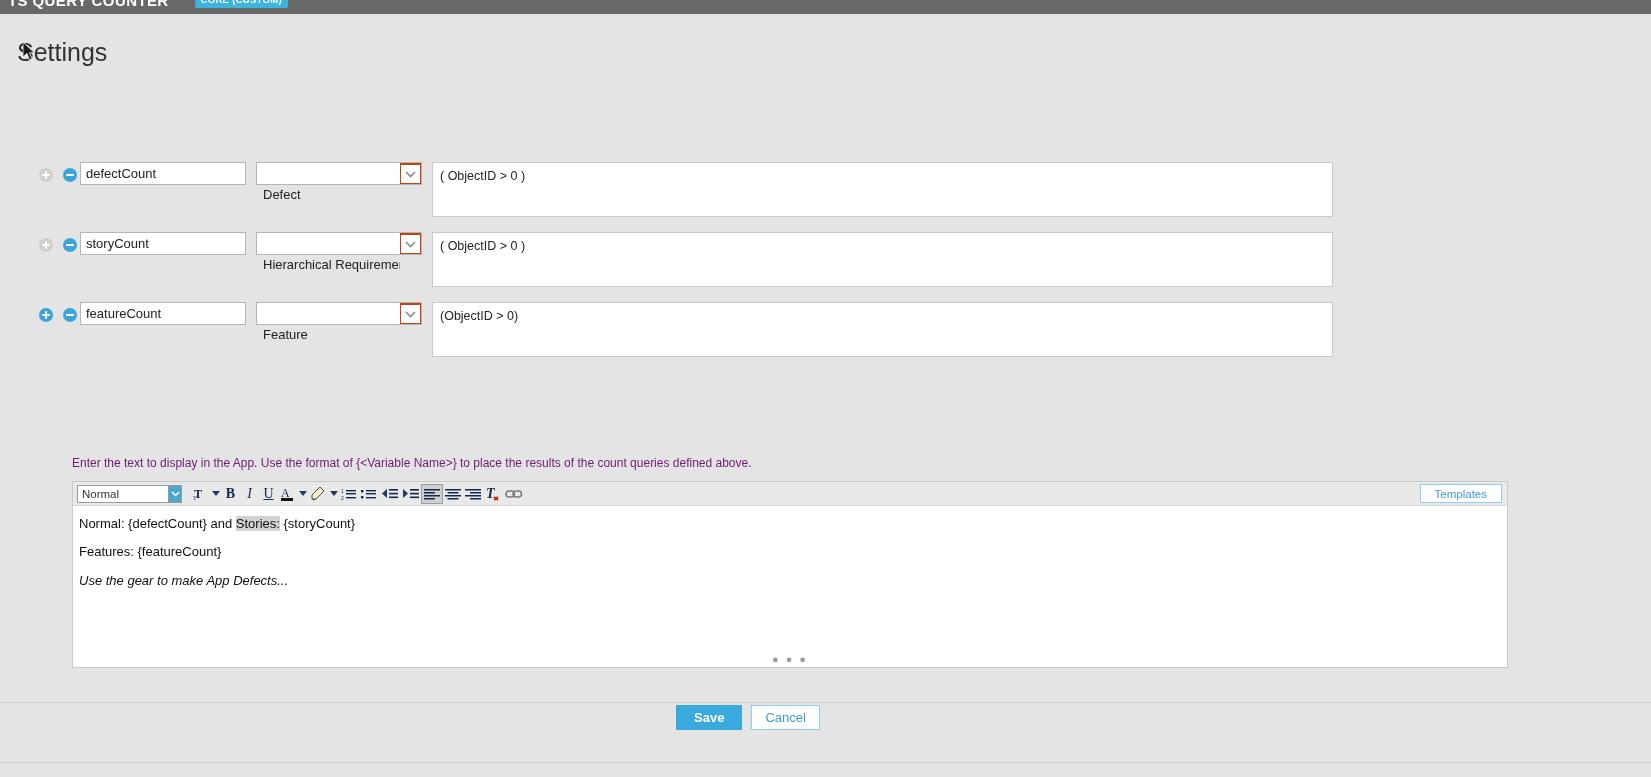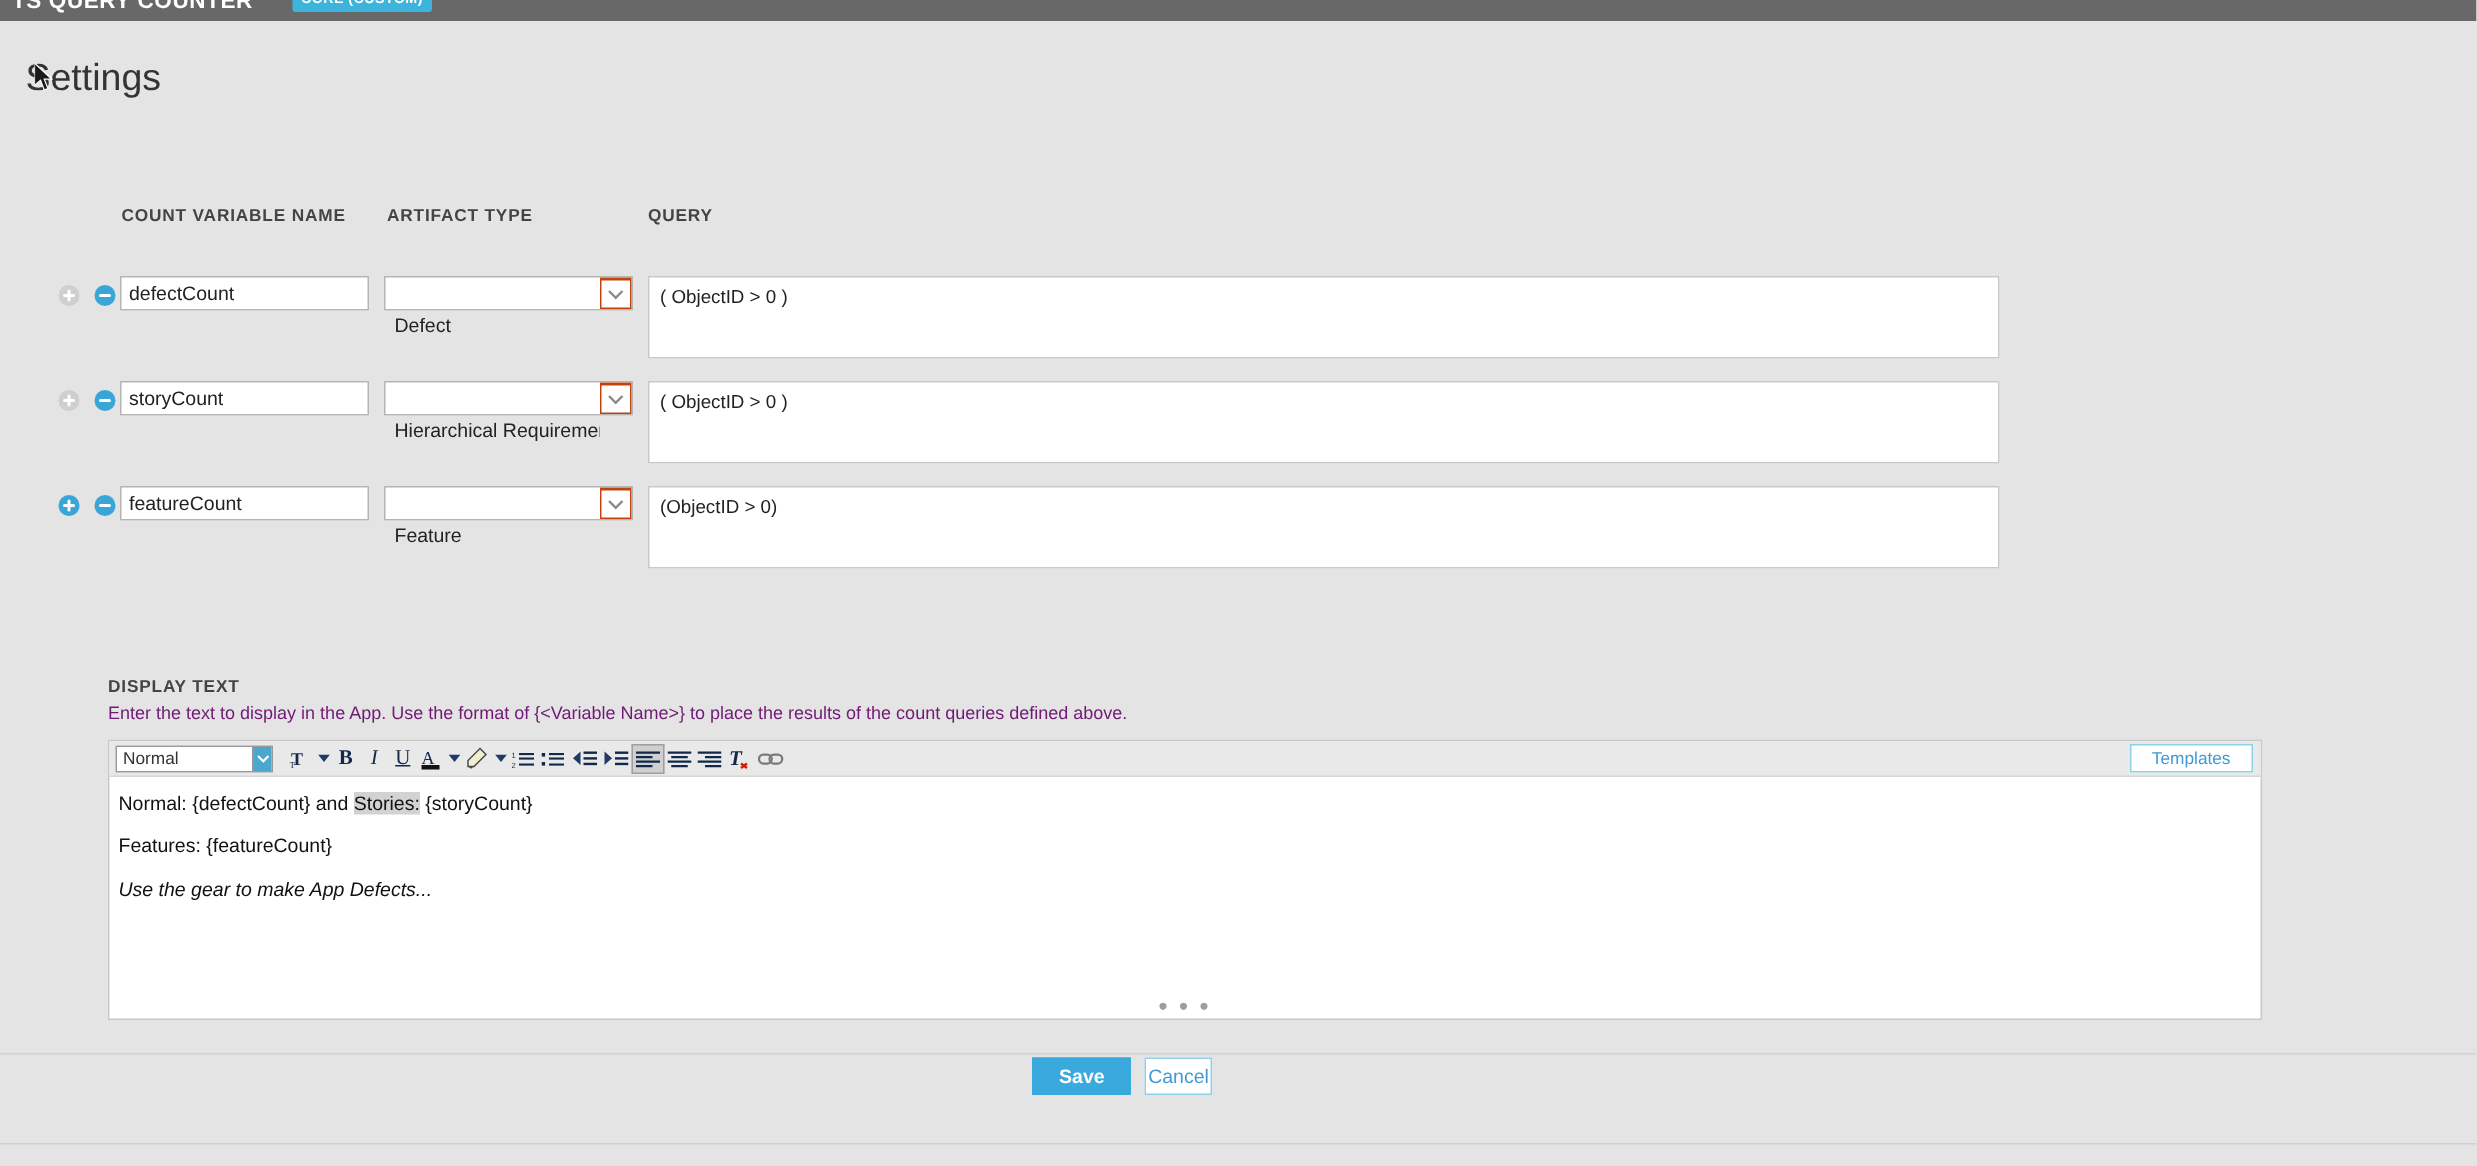--- a/index.html
+++ b/index.html
@@ -183,21 +183,21 @@
     position:absolute; left:0; top:2px; width:1496px;
     display:flex; justify-content:center; gap:9px;
   }
   #save-btn {
     background:#3aa9de; color:#fff; border:1px solid #3aa9de;
     font-size:13px; font-weight:bold; padding:4px 17px; cursor:pointer;
     font-family:"Liberation Sans", sans-serif;
   }
   #cancel-btn {
     background:#fff; color:#3f9ad4; border:1px solid #8ed0ea;
-    font-size:13px; padding:4px 1px; cursor:pointer;
+    font-size:13px; padding:4px 13px; cursor:pointer;
     font-family:"Liberation Sans", sans-serif;
   }
   #bottom-rule {
     position:absolute; left:0; bottom:14px; width:1651px; height:1px;
     background:#cfcfcf;
   }
 </style>
 </head>
 <body>
 
@@ -208,25 +208,20 @@
 
 <div id="page-title">Settings</div>
 <div id="cursor">
   <svg width="14" height="19" viewBox="0 0 14 19">
     <path d="M0 0 L0 15 L4 11.5 L6.5 18 L9 17 L6.5 10.8 L11.5 10.8 Z" fill="#1a1a1a" stroke="#ffffff" stroke-width="0.8"></path>
   </svg>
 </div>
 
 <div id="rows-area">
 
-  <div class="col-headers">
-    <div class="col-head ch-name">COUNT VARIABLE NAME</div>
-    <div class="col-head ch-type">ARTIFACT TYPE</div>
-    <div class="col-head ch-query">QUERY</div>
-  </div>
 
   <div class="row">
     <div class="row-ctl ico-add">
       <div class="circ gray">
         <div class="bar-h"></div>
           <div class="bar-v"></div>
       </div>
     </div>
     <div class="row-ctl ico-del">
       <div class="circ blue">
@@ -288,21 +283,20 @@
         <svg width="11" height="7" viewBox="0 0 11 7">
             <path d="M1 1 L5.5 5.5 L10 1" fill="none" stroke="#8a8a8a" stroke-width="1.6"></path>
           </svg>
       </div>
     </div>
     <textarea class="query-box" style="">(ObjectID &gt; 0)</textarea>
   </div>
 </div>
 
 <div id="display-sec">
-  <div id="display-label">DISPLAY TEXT</div>
   <div id="display-help">Enter the text to display in the App. Use the format of {&lt;Variable Name&gt;} to place the results of the count queries defined above.</div>
 
   <div id="editor-wrap">
 
     <div id="toolbar">
 
       <div id="style-select">
         <div class="sv">Normal</div>
         <div class="sc">
           <svg width="9" height="6" viewBox="0 0 9 6">

